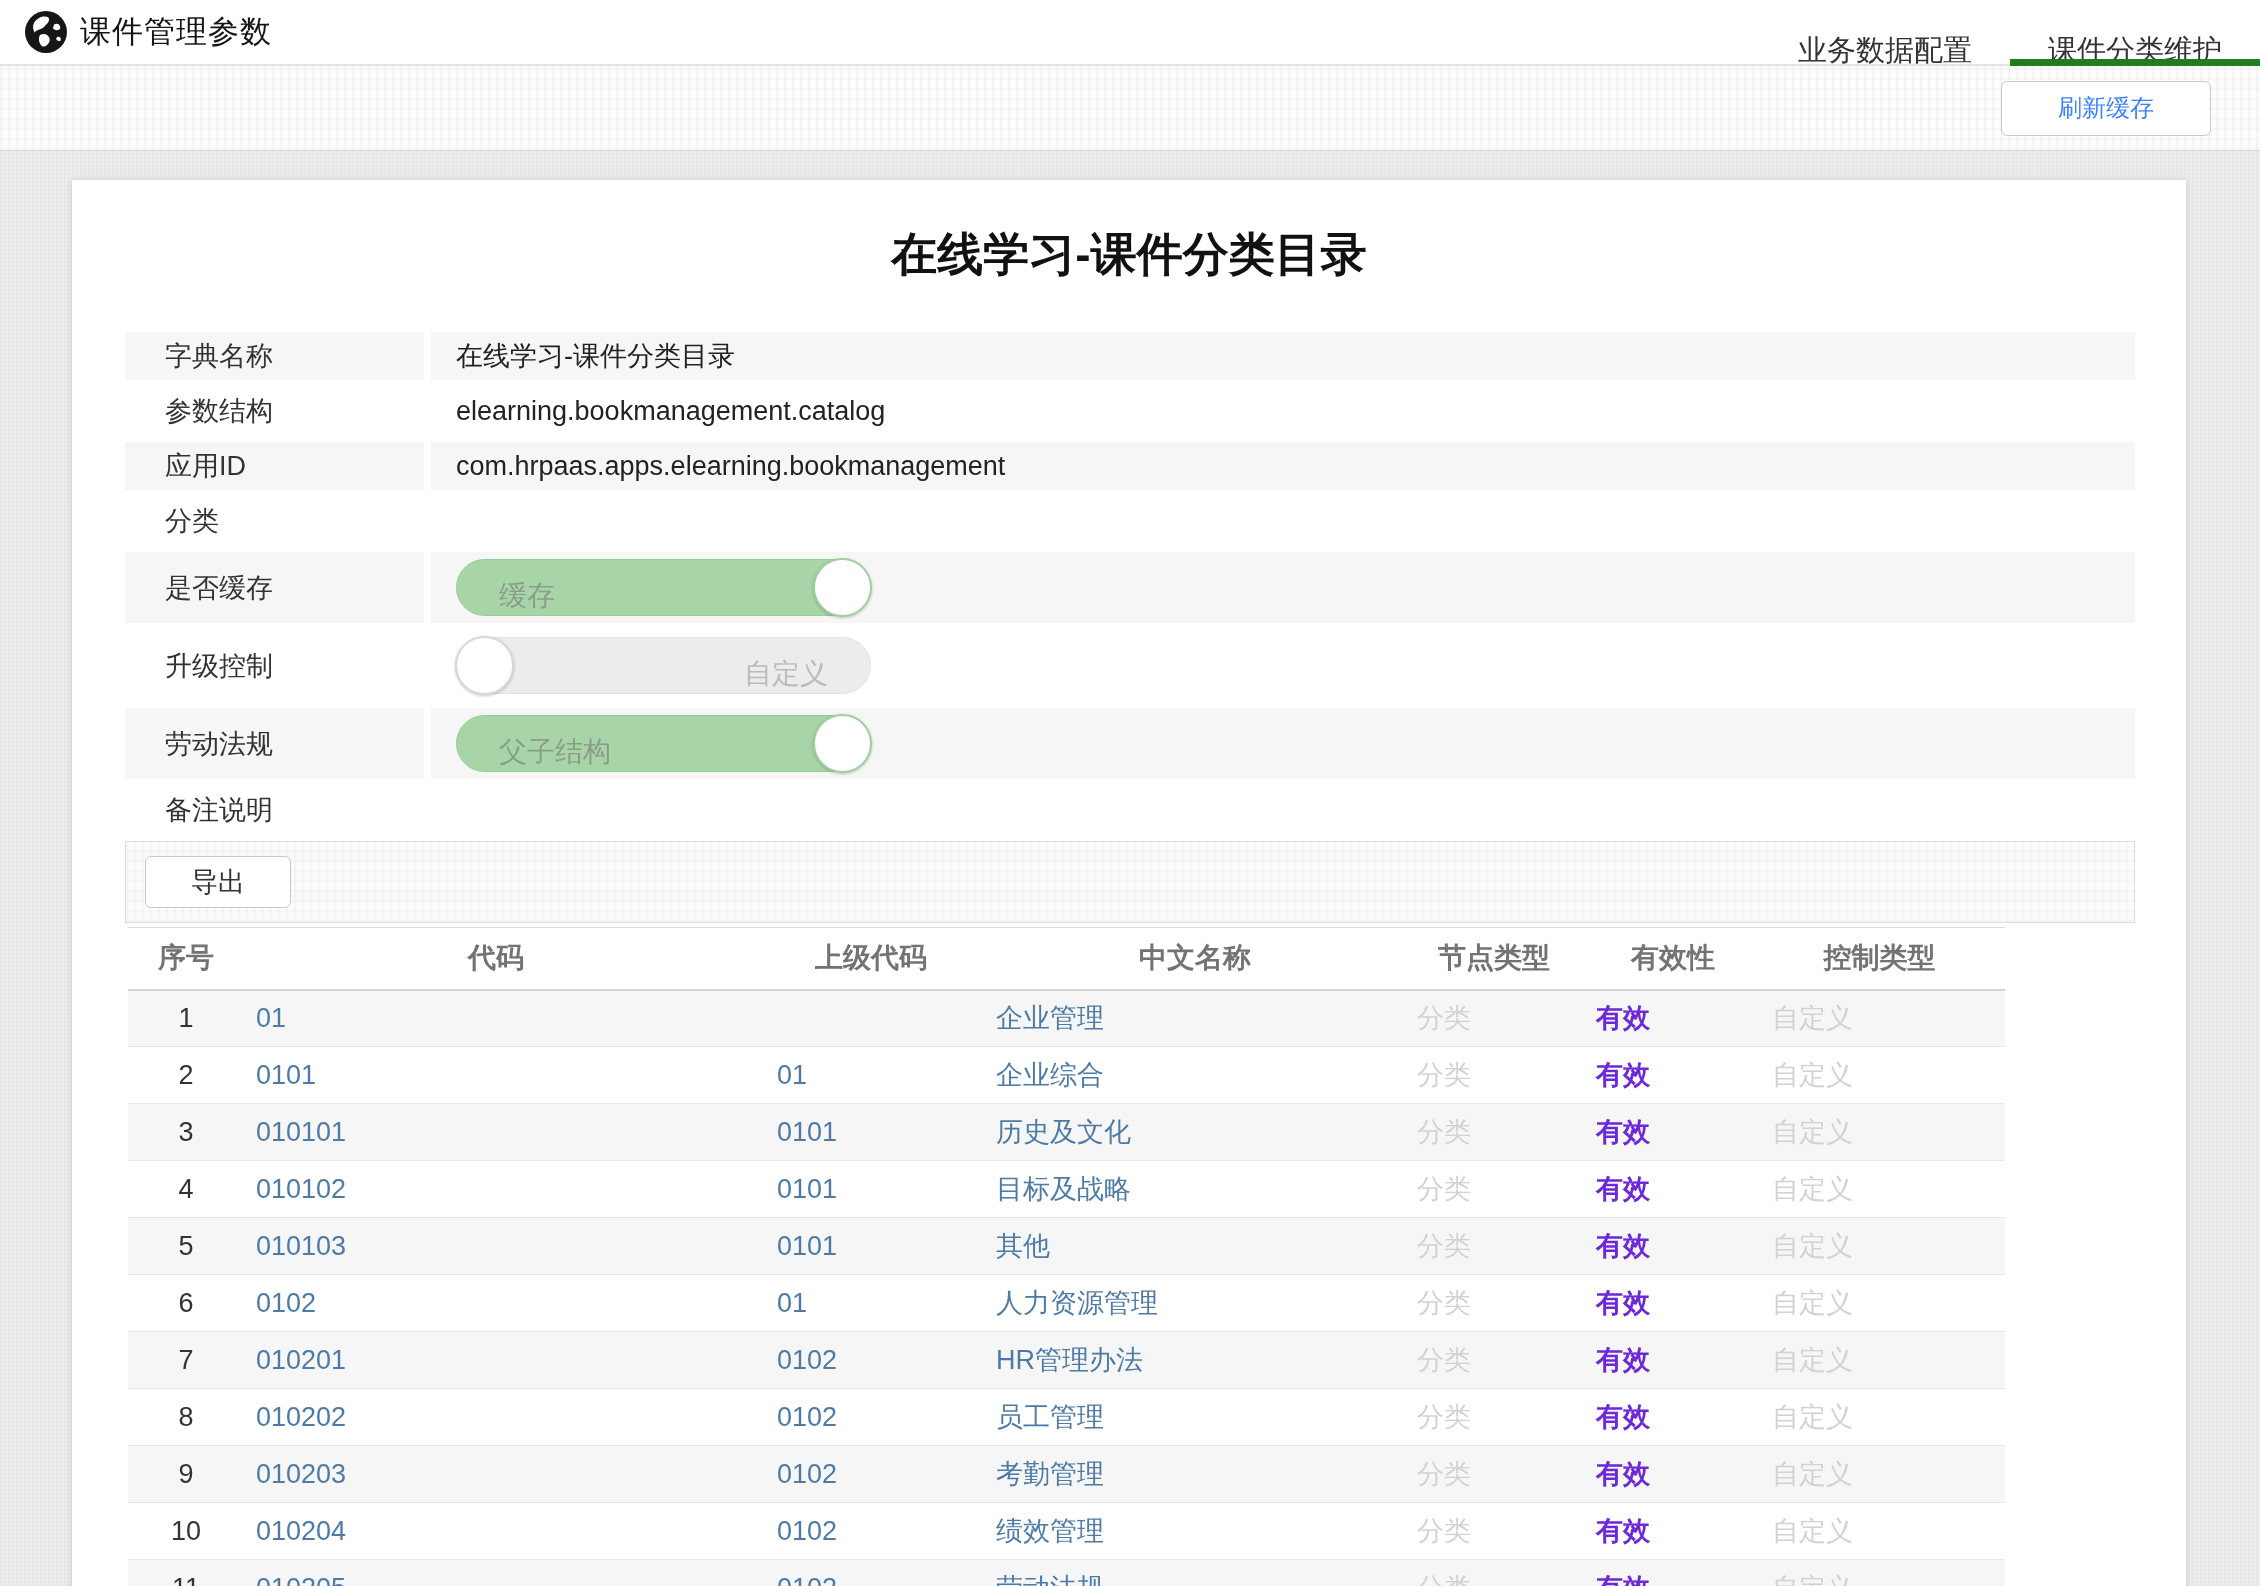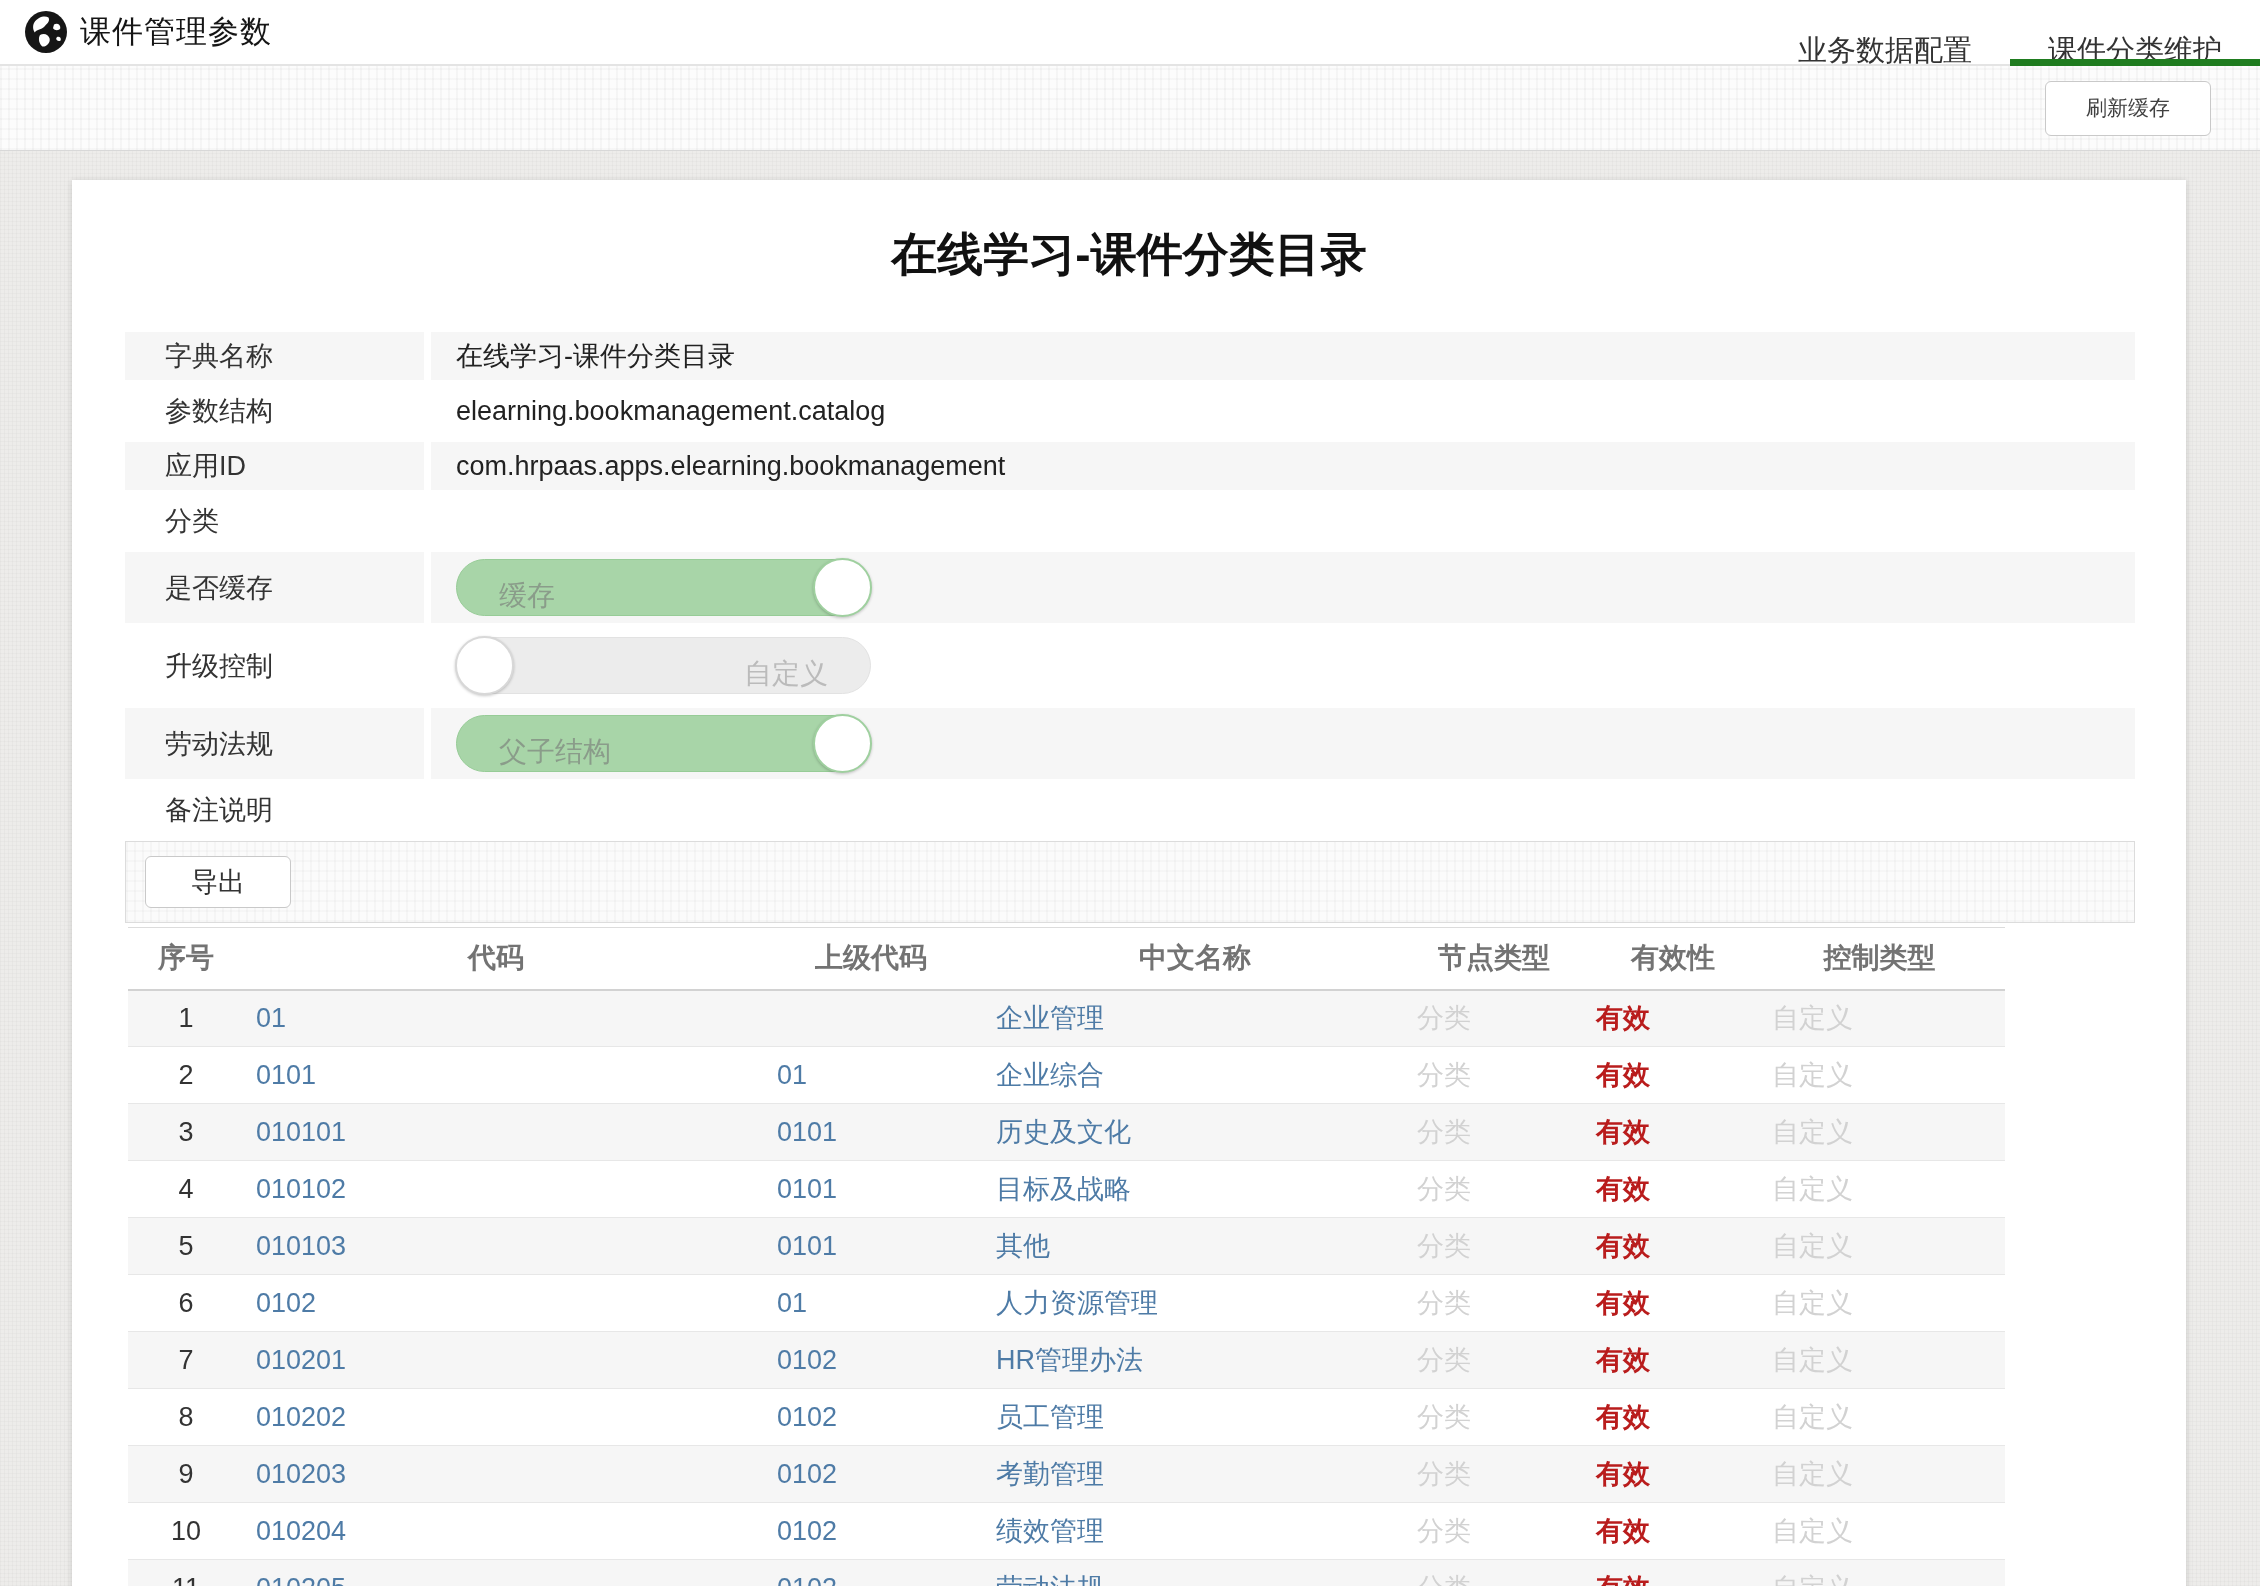--- a/index.html
+++ b/index.html
@@ -32,21 +32,21 @@
 
   
   .subbar {
     height:85px; background-color:#fcfcfc; border-bottom:1px solid #d8d8d8;
     background-image:
       repeating-linear-gradient(90deg, rgba(110,110,110,0.05) 0 2px, transparent 2px 8px),
       repeating-linear-gradient(0deg, rgba(110,110,110,0.04) 0 2px, transparent 2px 10px);
     display:flex; align-items:center; justify-content:flex-end; padding-right:49px;
   }
   .refresh-btn {
-    height:55px; padding:0 40px; font-size:21px; color:#404040; background:#fff;
+    height:55px; padding:0 56px; font-size:24px; color:#3b82f6; background:#fff;
     border:1px solid #c9c9c9; border-radius:6px; cursor:pointer;
     font-family:inherit;
   }
 
   
   .card {
     margin:29px 74px 0 72px; background:#fff; min-height:1450px;
     box-shadow:0 1px 6px rgba(0,0,0,0.16); padding-bottom:40px;
   }
   .page-title { text-align:center; font-size:46px; font-weight:bold; color:#111; padding-top:44px; }
@@ -105,21 +105,21 @@
   tbody td { height:57px; font-size:27px; border-bottom:1px solid #e7e7e7; overflow:hidden; white-space:nowrap; }
   tbody tr:nth-child(odd) { background:#f6f6f6; }
   td.c1 { text-align:center; color:#333; }
   td.c2 { padding-left:12px; }
   td.c3 { padding-left:29px; }
   td.c4 { padding-left:2px; }
   td.c5 { padding-left:21px; color:#d2d2d2; }
   td.c6 { padding-left:4px; }
   td.c7 { padding-left:18px; color:#d2d2d2; }
   .link { color:#4e7ba6; cursor:pointer; text-decoration:none; }
-  .valid { color:#b91c1c; font-weight:bold; }
+  .valid { color:#6d28d9; font-weight:bold; }
 </style>
 </head>
 <body>
 
 <header class="topbar">
   <span>
     <svg class="logo" viewBox="0 0 44 44">
       <circle cx="22" cy="22" r="21" fill="#161616"></circle>
       <path fill="#fff" d="M10 13 C14 6.5 21 5.5 24.5 7.5 C26.5 11.5 22.5 14 20 17 C16.5 20.5 12.5 19 10.8 22.5 C8.6 19.5 8.8 15.5 10 13 Z"></path>
       <path fill="#fff" d="M16 25 C20 22.5 24.5 24.5 25.6 28.5 C26.6 32.5 22.5 37 18.3 36.6 C14.6 33.5 14.2 27.8 16 25 Z"></path>

